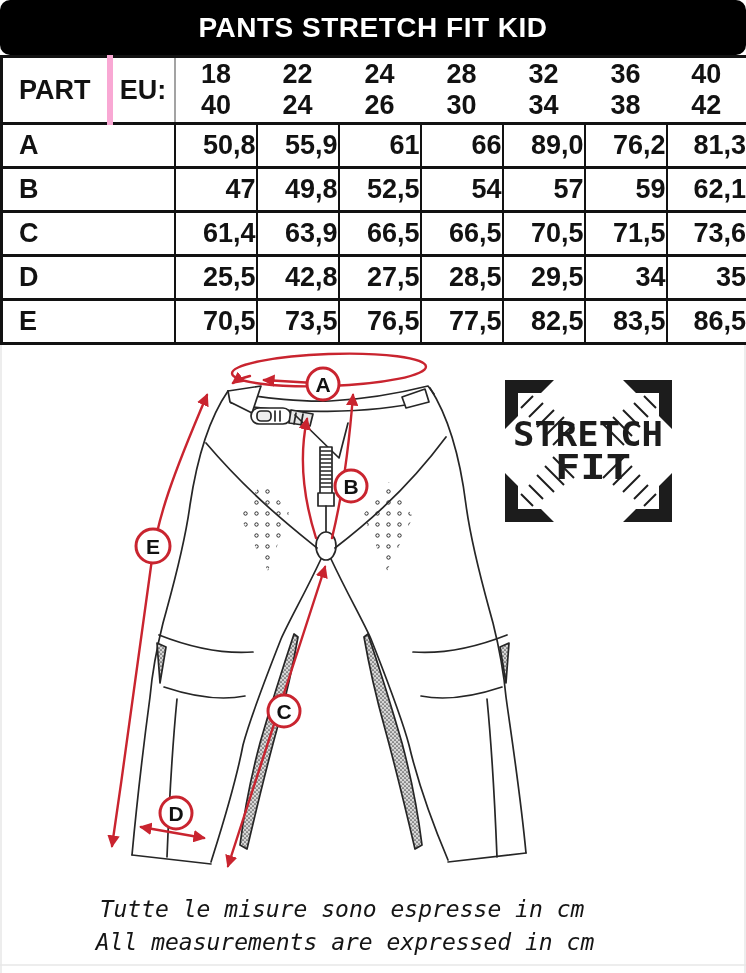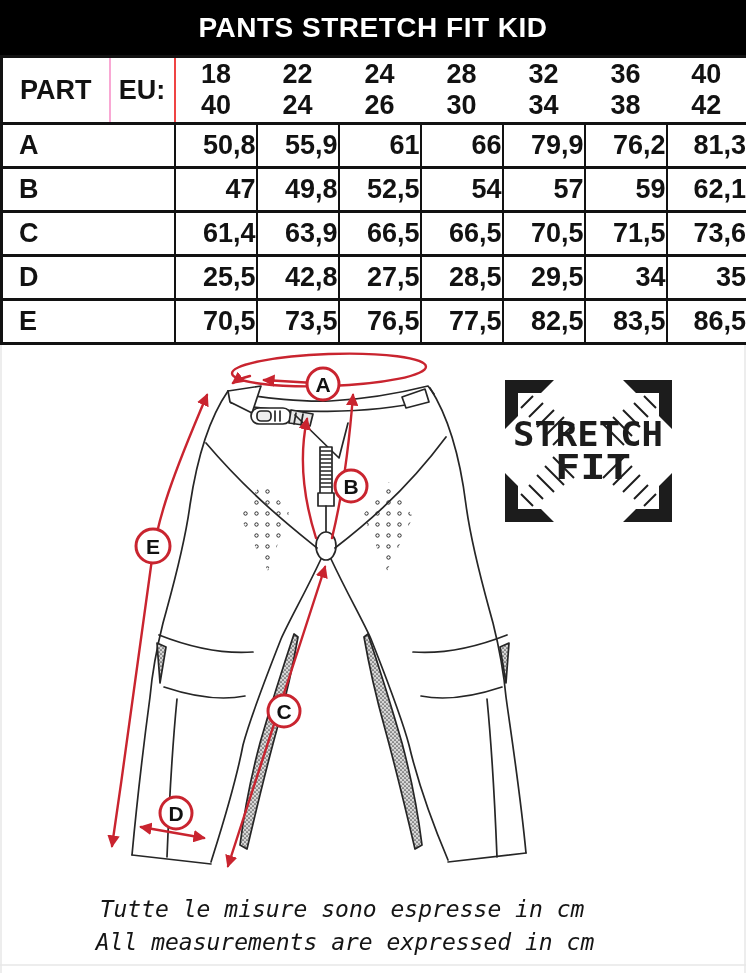--- a/index.html
+++ b/index.html
@@ -1,26 +1,26 @@
 <!DOCTYPE html>
 <html><head>
 <meta charset="utf-8">
 <style>
   html,body{margin:0;padding:0;background:#fff;}
   .page{width:746px;height:973px;position:relative;background:#fff;
         font-family:"Liberation Sans", sans-serif;overflow:hidden;}
   .title-bar{height:55px;background:#000;color:#fff;display:flex;
         align-items:center;justify-content:center;font-size:28px;
-        font-weight:700;letter-spacing:.5px;}
+        font-weight:700;letter-spacing:.5px;border-radius:10px;}
   table.size-table{border-collapse:collapse;table-layout:fixed;width:746px;
         border:3px solid #121212;}
   .size-table td{padding:0;vertical-align:middle;font-weight:700;color:#121212;}
   tr.hdr td{height:64px;font-size:27px;text-align:center;}
-  tr.hdr .part-h{border-right:2px solid #f9a8d4;}
-  tr.hdr .eu-h{border-right:2px solid #ef4444;}
+  tr.hdr .part-h{border-right:6px solid #f9a8d4;}
+  tr.hdr .eu-h{border-right:2px solid #a3a3a3;}
   tr.hdr .size-h div{line-height:31px;}
   tr.datarow{border-top:3px solid #121212;}
   tr.datarow td{height:41px;font-size:27px;}
   td.label-cell{text-align:left;padding-left:16px;border-right:2px solid #121212;}
   td.val-cell{text-align:right;border-left:2px solid #121212;}
   .diagram-wrap{position:relative;width:746px;height:631px;}
   svg text{user-select:none;}
 </style>
 </head>
 <body>
@@ -73,21 +73,21 @@
             <div>40</div>
             <div>42</div>
           </td>
     </tr>
     <tr class="datarow">
       <td class="label-cell" colspan="2">A</td>
       <td class="val-cell">50,8</td>
       <td class="val-cell">55,9</td>
       <td class="val-cell">61</td>
       <td class="val-cell">66</td>
-      <td class="val-cell">79,9</td>
+      <td class="val-cell">89,0</td>
       <td class="val-cell">76,2</td>
       <td class="val-cell">81,3</td>
     </tr>
     <tr class="datarow">
       <td class="label-cell" colspan="2">B</td>
       <td class="val-cell">47</td>
       <td class="val-cell">49,8</td>
       <td class="val-cell">52,5</td>
       <td class="val-cell">54</td>
       <td class="val-cell">57</td>

